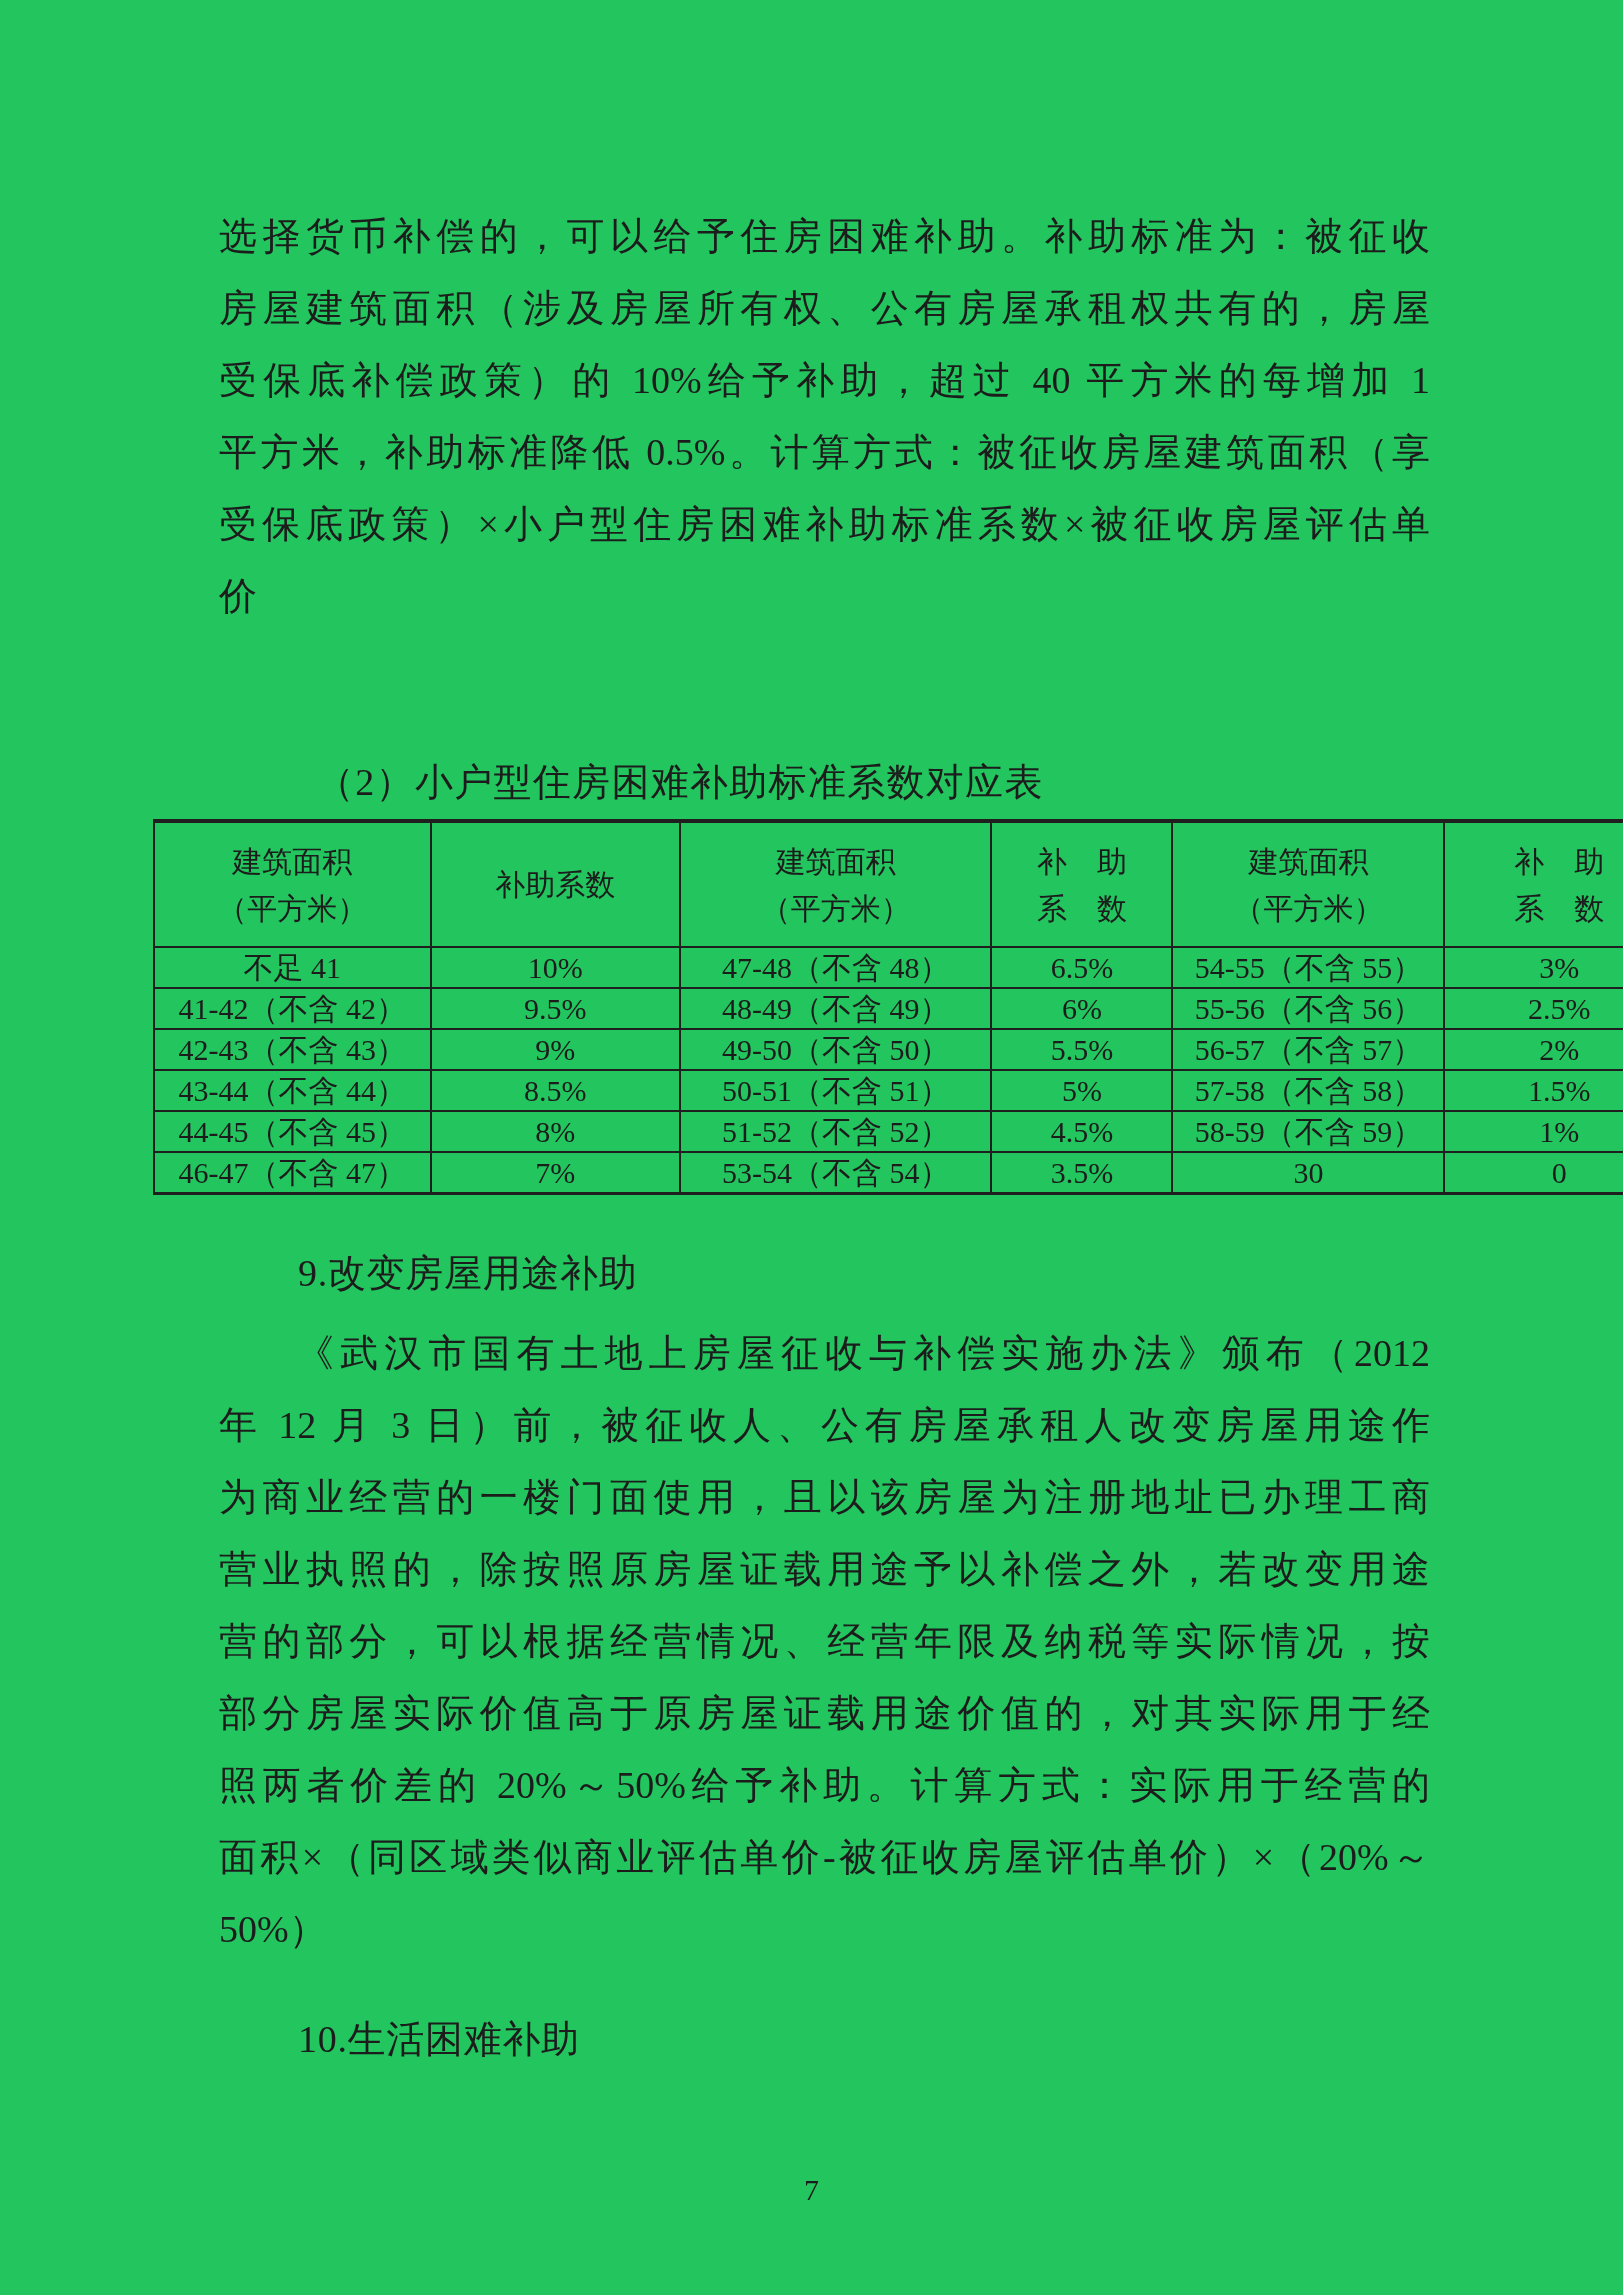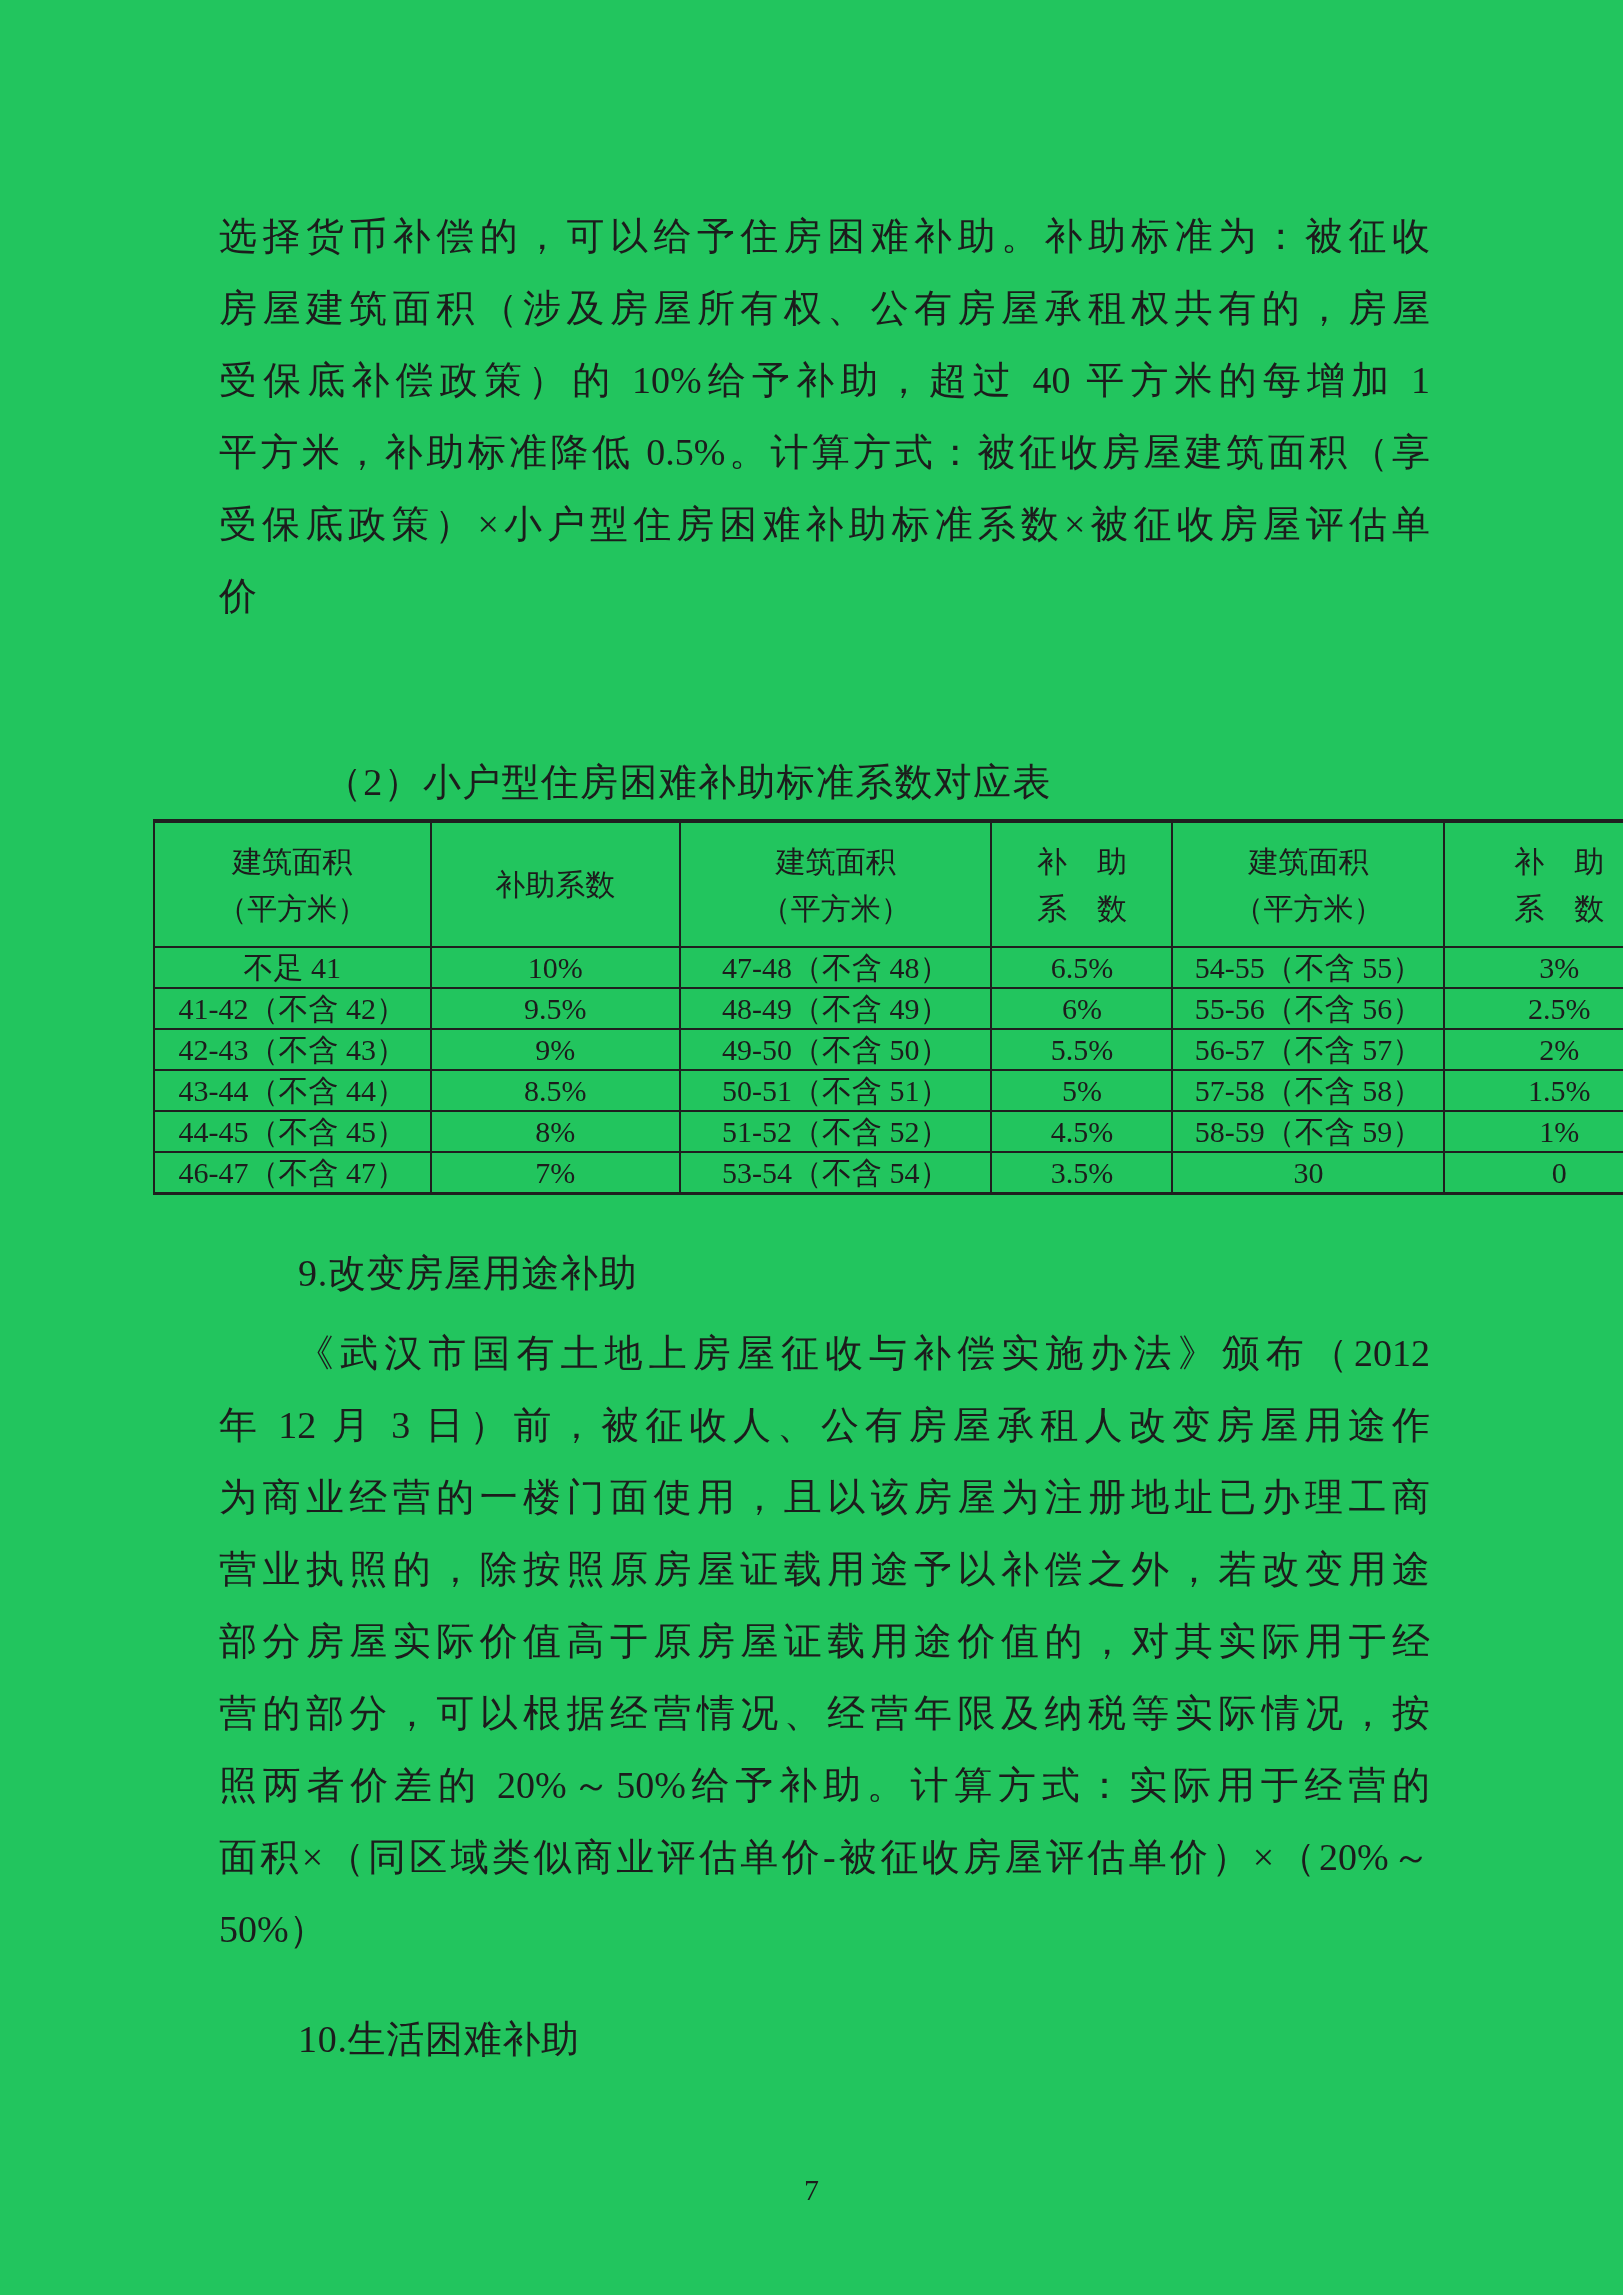--- a/index.html
+++ b/index.html
@@ -18,21 +18,20 @@
     font-size:38px; line-height:72px;
   }
   .jline { text-align:justify; text-align-last:justify; }
   .jline.last { text-align-last:left; }
   .jline.indent { text-indent:77px; }
   .table-title {
     position:absolute;
     left:316px; top:746px;
     font-size:38px; line-height:72px;
     letter-spacing:1.3px;
-    margin-left:8px;
   }
   .section-heading {
     position:absolute;
     left:298px;
     font-size:38px; line-height:72px;
     font-weight:400;
     letter-spacing:0.7px;
   }
   .heading9  { top:1237px; }
   .heading10 { top:2003px; }
@@ -171,22 +170,22 @@
       </tbody>
   </table>
 
   <div class="section-heading heading9">9.改变房屋用途补助</div>
 
   <div class="textblock" style="top:1317px;">
       <div class="jline indent">《武汉市国有土地上房屋征收与补偿实施办法》颁布（2012</div>
       <div class="jline">年 12 月 3 日）前，被征收人、公有房屋承租人改变房屋用途作</div>
       <div class="jline">为商业经营的一楼门面使用，且以该房屋为注册地址已办理工商</div>
       <div class="jline">营业执照的，除按照原房屋证载用途予以补偿之外，若改变用途</div>
+      <div class="jline">营的部分，可以根据经营情况、经营年限及纳税等实际情况，按</div>
       <div class="jline">部分房屋实际价值高于原房屋证载用途价值的，对其实际用于经</div>
-      <div class="jline">营的部分，可以根据经营情况、经营年限及纳税等实际情况，按</div>
       <div class="jline">照两者价差的 20%～50%给予补助。计算方式：实际用于经营的</div>
       <div class="jline">面积×（同区域类似商业评估单价-被征收房屋评估单价）×（20%～</div>
       <div class="jline last">50%）</div>
     </div>
 
   <div class="section-heading heading10">10.生活困难补助</div>
 
   <div class="page-number">7</div>
 
 </div>

